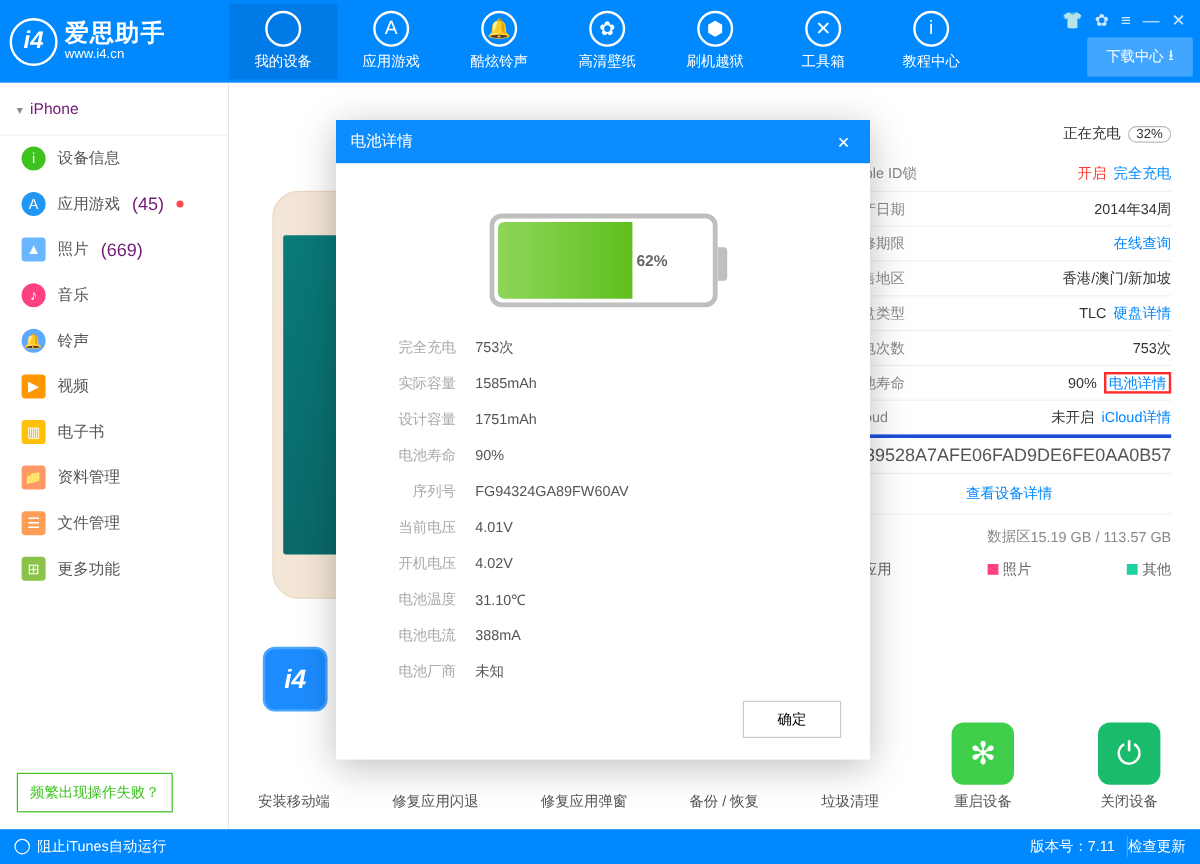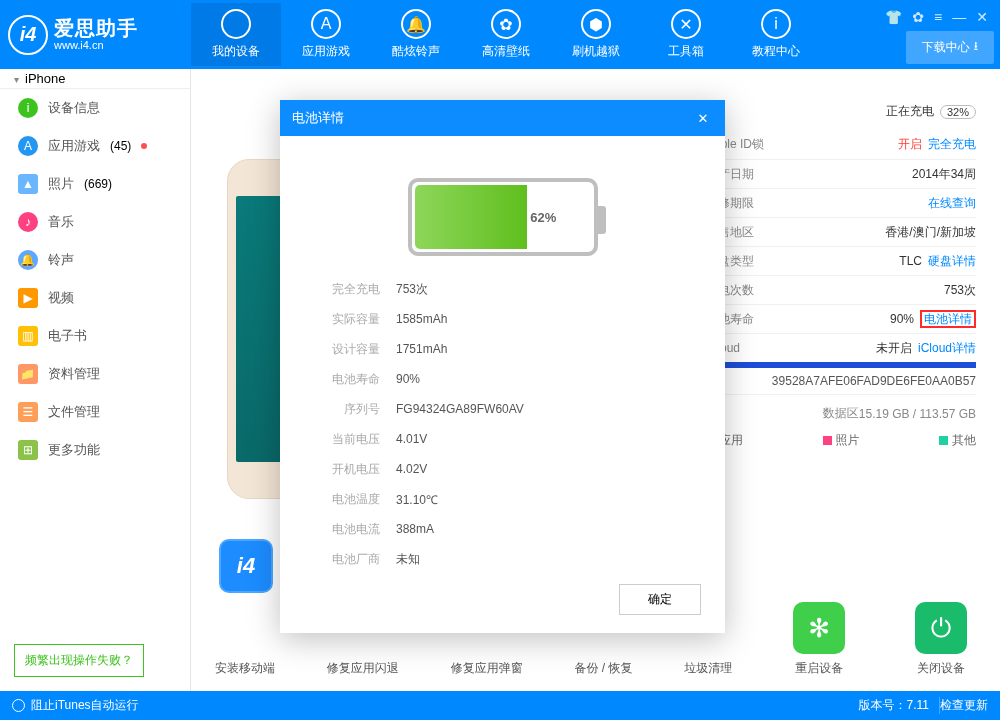--- a/index.html
+++ b/index.html
@@ -16,25 +16,25 @@
   .nav-item { width:90px; display:flex; flex-direction:column; align-items:center; color:#fff; font-size:12px; cursor:pointer; padding:6px 0;}
   .nav-item.active { background:#007ae7;}
   .nav-icon { width:30px; height:30px; border:2px solid #fff; border-radius:50%; margin-bottom:4px; display:flex; align-items:center; justify-content:center; color:#fff; font-size:16px;}
   .header-right { margin-left:auto; display:flex; flex-direction:column; align-items:flex-end; padding-right:6px; gap:6px;}
   .win-controls { display:flex; gap:10px; color:#cfe8ff; font-size:14px; align-items:center; height:20px; padding-right:6px; padding-top:4px;}
   .win-controls span{cursor:pointer;}
   .dl-btn { background:#41a6ff; color:#fff; font-size:12px; padding:6px 16px; border-radius:2px; cursor:pointer; display:flex; align-items:center; gap:4px;}
 
   
   .sidebar { position:absolute; top:69px; left:0; bottom:29px; width:191px; background:#fff; border-right:1px solid #e5e5e5; display:flex; flex-direction:column;}
-  .sb-top { padding:2px 14px; font-size:13px; color:#000000; border-bottom:1px solid #eee; cursor:pointer;}
+  .sb-top { padding:14px 14px; font-size:13px; color:#701a75; border-bottom:1px solid #eee; cursor:pointer;}
   .sb-top::before { content:"▾"; color:#888; margin-right:6px; font-size:10px;}
   .sb-list { flex:1; overflow:auto; }
   .sb-item { display:flex; align-items:center; gap:10px; padding:9px 18px; font-size:13px; color:#555; cursor:pointer;}
-  .sb-item .count{ color:#000000; font-size:12px;}
+  .sb-item .count{ color:#701a75; font-size:15px;}
   .sb-item .dot{ width:6px;height:6px;border-radius:50%;background:#ff4d4f; display:inline-block;}
   .sb-item .icon { width:20px;height:20px;border-radius:50%; display:flex;align-items:center;justify-content:center; font-size:12px; color:#fff;}
   
   .ic-green{background:#3ec21f;} .ic-blue{background:#2196f3;} .ic-lblue{background:#6ab7ff;}
   .ic-pink{background:#ff4081;} .ic-bell{background:#5ea8ff;} .ic-orange{background:#ff9800;}
   .ic-yellow{background:#ffc107;} .ic-folder{background:#ff9866;} .ic-file{background:#ff9f57;} .ic-grid{background:#8bc34a;}
   .sb-square .icon{border-radius:3px;}
   .sb-bottom{ margin-top:auto; padding:14px; }
   .help-link{ border:1px solid #3ec21f; color:#3ec21f; font-size:12px; padding:7px 10px; display:inline-block; cursor:pointer;}
 
@@ -45,21 +45,21 @@
   .info-table { position:absolute; right:24px; top:34px; width:270px; font-size:12px;}
   .info-row { display:flex; height:29px; align-items:center; border-top:1px solid #f0f0f0;}
   .info-row:first-child{border-top:none;}
   .info-label{ color:#888; width:78px; white-space:nowrap; overflow:hidden;}
   .info-val{ flex:1; text-align:right; color:#333;}
   .info-link{ color:#0088ff; cursor:pointer; margin-left:6px;}
   .info-red{ color:#ff3b30;}
   .pill{ border:1px solid #bbb; border-radius:10px; padding:0 6px; font-size:11px; margin-left:6px;}
   .charging-row{ display:flex; justify-content:flex-end; align-items:center; font-size:12px; color:#333; margin-bottom:10px;}
   .red-box{ border:2px solid #ff2a2a; padding:0 2px;}
-  .hash{ font-size:12px; color:#555; text-align:right; padding:6px 0; border-top:6px solid #1d4ed8;}
+  .hash{ font-size:15px; color:#555; text-align:right; padding:6px 0; border-top:3px solid #1d4ed8;}
   .detail-center{ text-align:center; color:#0088ff; font-size:12px; cursor:pointer; padding:8px 0; border-top:1px solid #f0f0f0;}
   .storage-row{ display:flex; justify-content:flex-end; align-items:center; font-size:12px; color:#888; padding-top:10px; border-top:1px solid #f0f0f0;}
   .legend-row{display:flex; justify-content:space-between; gap:3px; font-size:12px; color:#666; padding-top:10px;}
   .lg{display:flex;align-items:center;gap:4px;}
   .sq{width:9px;height:9px;display:inline-block;}
   .sq.a{background:#2196f3;} .sq.b{background:#ff4081;} .sq.c{background:#1dd1a1;}
 
   
   .phone { position:absolute; left:36px; top:90px; width:170px; height:340px; background:#f4e6d6; border:1px solid #e8d7c3; border-radius:22px; padding:36px 8px;}
   .phone .screen{ width:100%; height:100%; background:linear-gradient(160deg,#0a7a7a,#0a6666); border-radius:2px; display:flex; align-items:center; justify-content:center;}
@@ -240,20 +240,21 @@
         <div class="info-row">
           <span class="info-label">电池寿命</span>
           <span class="info-val ">90%<span class="info-link red-box">电池详情</span></span>
         </div>
         <div class="info-row">
           <span class="info-label">iCloud</span>
           <span class="info-val ">未开启<span class="info-link">iCloud详情</span></span>
         </div>
       </div>
     <div class="hash">39528A7AFE06FAD9DE6FE0AA0B57</div>
+    <div class="detail-center">查看设备详情</div>
     <div class="storage-row">
       <span>数据区</span>
       <span><span>15.19 GB</span> / <span>113.57 GB</span></span>
     </div>
     <div class="legend-row">
       <span class="lg">
           <span class="sq a"></span>
           <span>应用</span>
         </span>
       <span class="lg">

